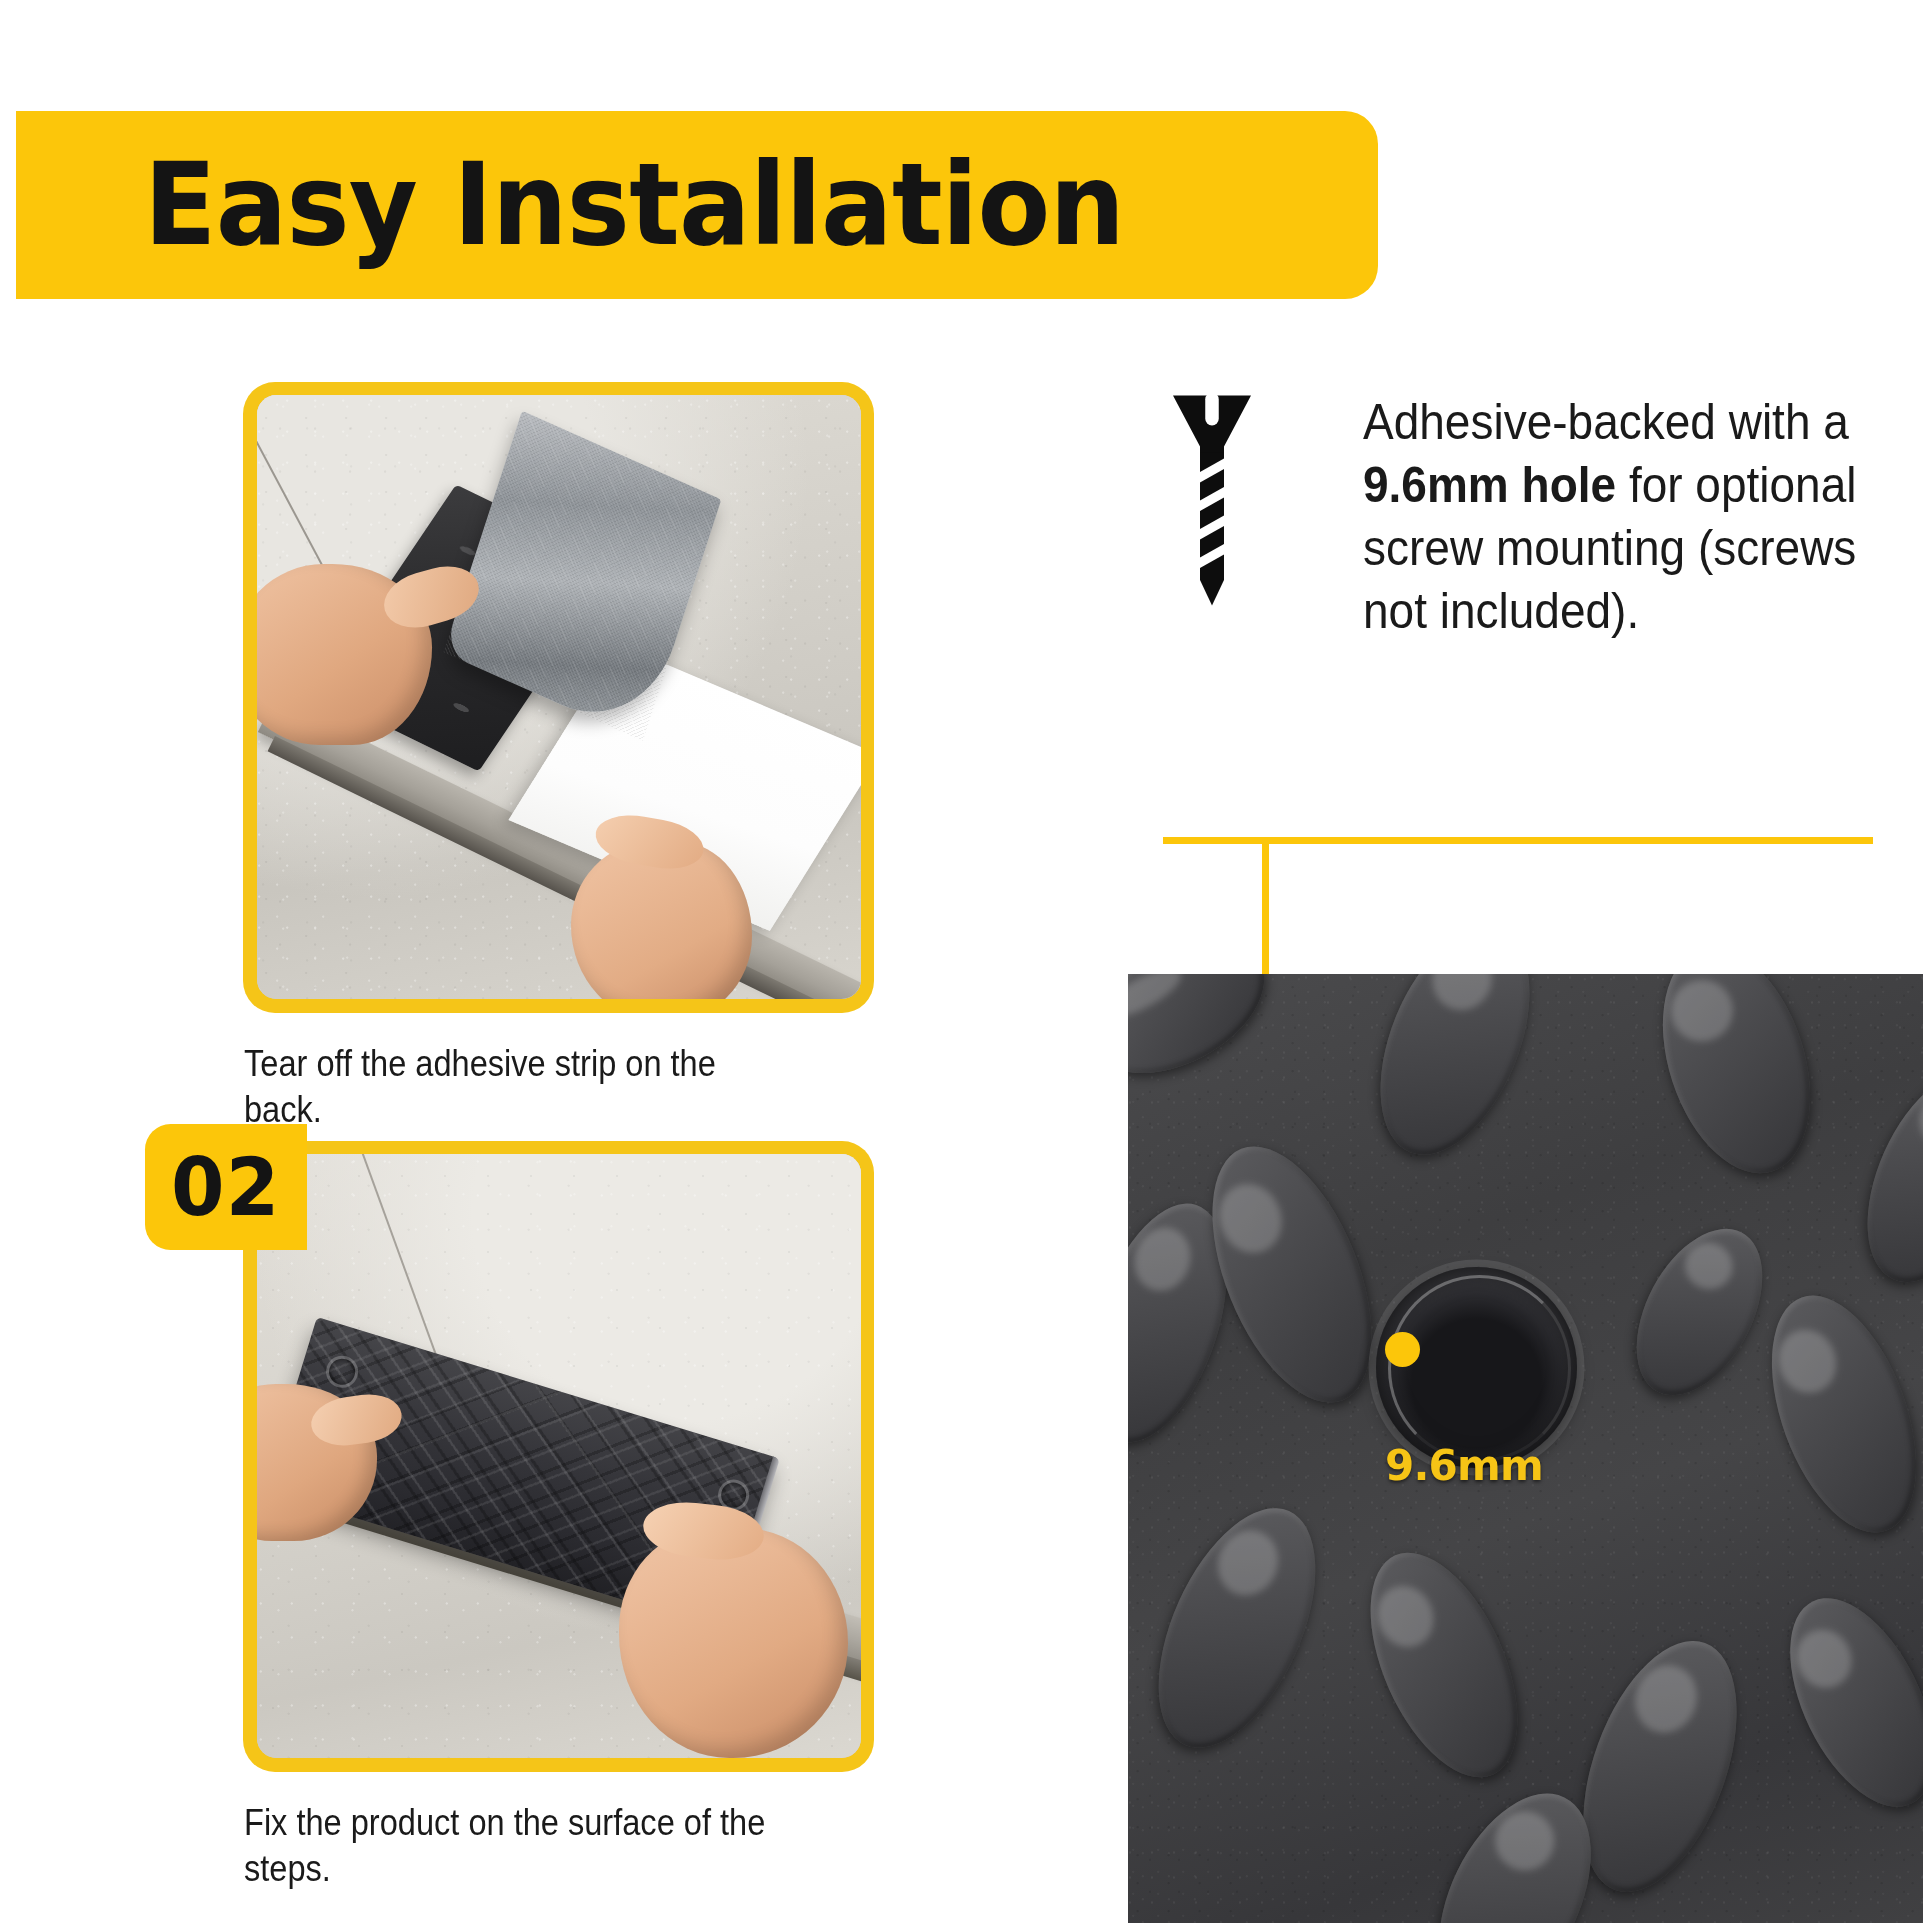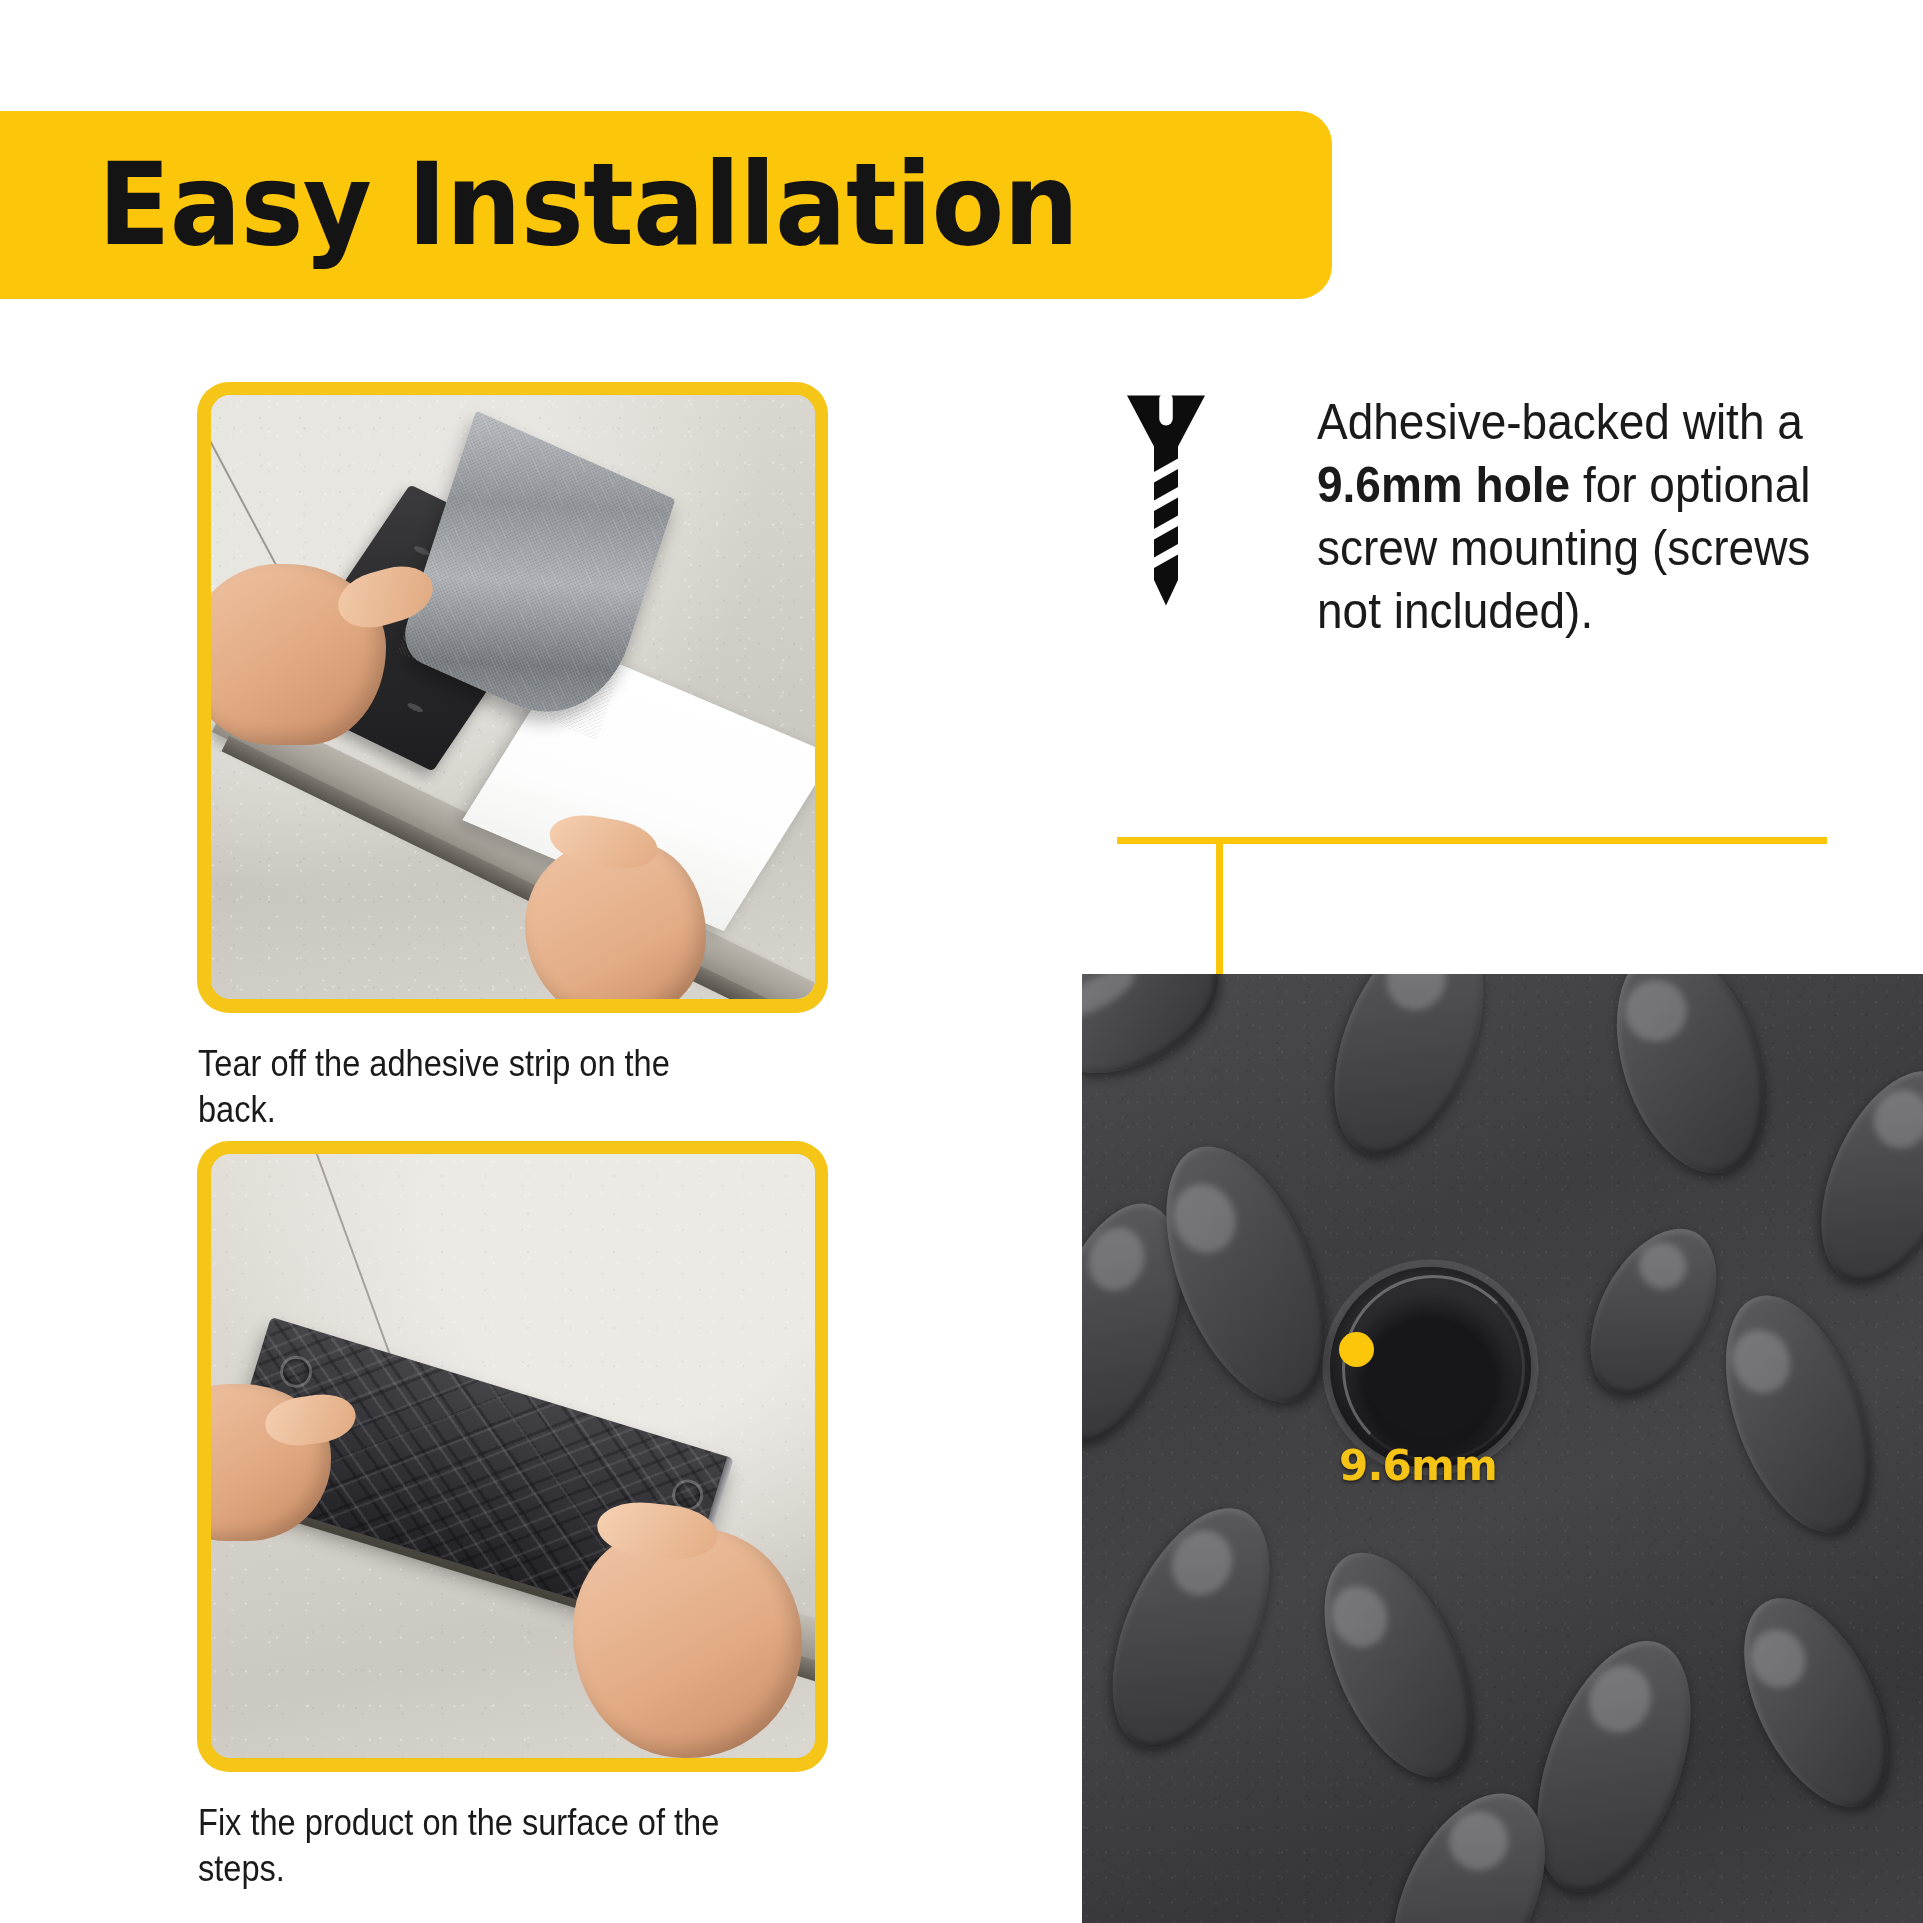--- a/index.html
+++ b/index.html
@@ -3,21 +3,21 @@
 <meta charset="utf-8">
 <style>
   html,body{margin:0;padding:0;}
   body{
     width:1924px;height:1924px;
     background:#ffffff;
     font-family:"Liberation Sans", sans-serif;
     position:relative;
     overflow:hidden;
   }
-  .canvas{position:absolute;inset:0;}
+  .canvas{position:absolute;inset:0;margin-left:46px;}
 
   
   .banner{
     position:absolute;left:-30px;top:111px;
     width:1362px;height:188px;
     background:#FCC60A;
     border-radius:0 33px 33px 0;
     display:flex;align-items:center;
   }
   .banner-title{
@@ -269,20 +269,23 @@
         <div class="p1-hand-a"></div>
         <div class="p1-fing-a"></div>
         <div class="p1-hand-b"></div>
         <div class="p1-fing-b"></div>
       </div>
     </div>
     <div class="caption" style="top:676px;">Tear off the adhesive strip on the back.</div>
   </div>
 
   <div class="step" style="left:99px;top:1124px;width:782px;height:676px;">
+    <div class="step-badge">
+      <span class="step-badge-num">02</span>
+    </div>
     <div class="photo-frame">
       <div class="photo-inner">
         <div class="p2-bg"></div>
         <div class="p2-noise"></div>
         <div class="p2-seam"></div>
         <div class="p2-step"></div>
         <div class="p2-step2"></div>
         <div class="p2-strip">
           <div class="p2-tread"></div>
           <div class="p2-hole" style="left:5%;top:16%;"></div>

